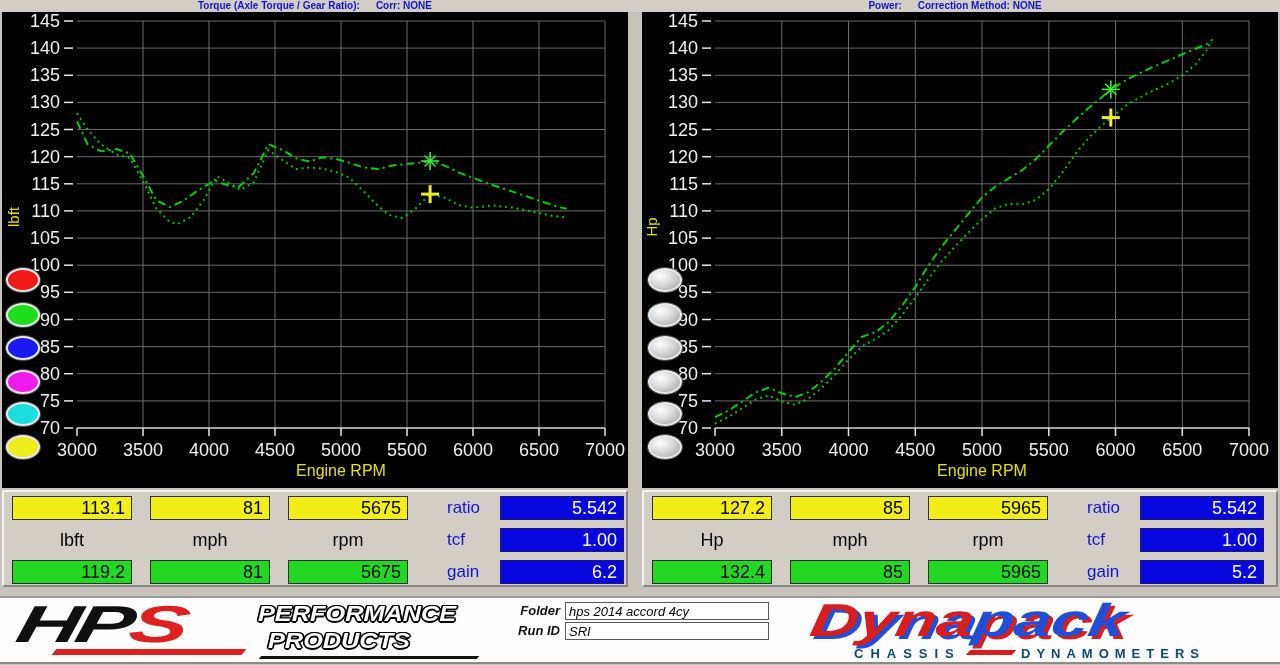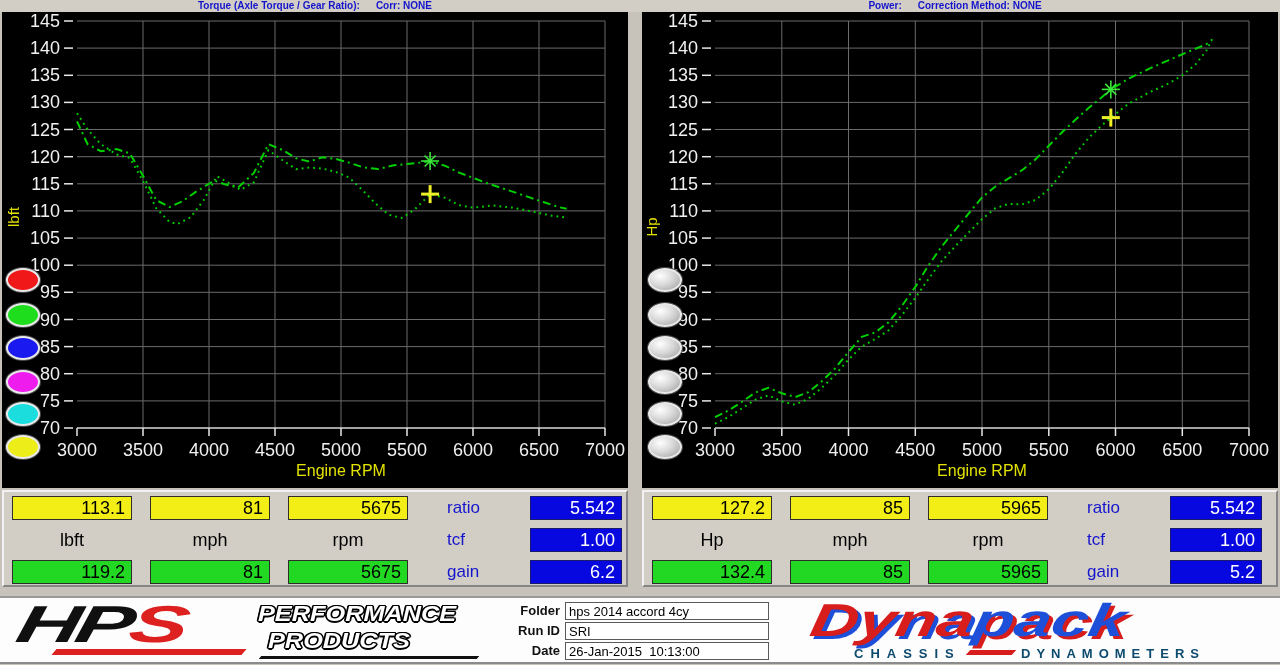--- a/index.html
+++ b/index.html
@@ -31,36 +31,36 @@
   #panel-right{left:642px;width:636px;}
   .vbox{position:absolute;width:120px;height:24px;box-sizing:border-box;border:1px solid #2e2e2e;
     font-size:18px;line-height:22px;text-align:right;padding-right:6px;color:#000;background:#fff;}
   .vbox.yel{background:#f2ee16;}
   .vbox.grn{background:#22d822;}
   .vbox.blu{background:#0707e0;color:#fff;border-color:#1b1b6e;}
   .r1{top:4px;} .r2{top:36px;} .r3{top:68px;}
   .c1{left:8px;} .c2{left:146px;} .c3{left:284px;}
   .unit{position:absolute;width:120px;text-align:center;font-size:18px;line-height:24px;color:#000;}
   .stat-label{position:absolute;left:443px;width:70px;font-size:17px;line-height:24px;color:#1414cc;}
-  .stat-box{left:526px;width:92px;text-align:right;}
+  .stat-box{left:496px;width:124px;text-align:right;}
   
   .footer{position:absolute;left:0;top:596px;width:1280px;height:64px;background:#fdfdfd;
     border-top:2px solid #9a9a9a;border-bottom:2px solid #8b8b8b;box-sizing:content-box;}
   .hps-logo{position:absolute;left:20px;top:0;width:470px;height:64px;}
   .hps-letters{position:absolute;left:4px;top:-4px;font-size:52px;font-weight:900;font-style:italic;
     letter-spacing:-3px;color:#101010;transform:skewX(-12deg) scaleX(1.7);transform-origin:left top;line-height:60px;}
   .hps-letters .s-red{color:#dd2020;}
   .hps-swoosh{position:absolute;left:34px;top:51px;width:190px;height:6px;background:#dd2020;transform:skewX(-40deg);}
   .pp-line{position:absolute;font-size:22px;font-weight:900;font-style:italic;color:#fff;white-space:nowrap;
     transform:scaleX(1.15);transform-origin:left top;
     text-shadow:-1.5px 0 #000,1.5px 0 #000,0 -1.5px #000,0 1.5px #000,-1px -1px #000,1px 1px #000,-1px 1px #000,1px -1px #000;}
   .pp1{left:238px;top:3px;} .pp2{left:248px;top:30px;}
   .pp-underline{position:absolute;left:240px;top:58px;width:218px;height:3px;background:#101010;transform:skewX(-40deg);}
   .run-fields{position:absolute;left:500px;top:4px;width:280px;}
-  .field-row{height:20px;white-space:nowrap;}
+  .field-row{height:20px;white-space:nowrap;font-style:italic;}
   .field-label{display:inline-block;width:60px;text-align:right;font-size:13px;font-weight:700;color:#111;
     vertical-align:top;line-height:18px;margin-right:5px;}
   .field-box{display:inline-block;width:196px;height:15px;border:1px solid #5a5a5a;background:#fff;
     font-size:13px;line-height:15px;padding:1px 3px 0 3px;white-space:pre;overflow:hidden;}
   .dynapack-logo{position:absolute;left:816px;top:0;width:450px;height:64px;}
   .dyna-word{position:absolute;left:0;top:-6px;font-size:46px;font-weight:900;font-style:italic;
     letter-spacing:0;transform:skewX(-10deg) scaleX(1.45);transform-origin:left top;line-height:56px;white-space:nowrap;}
   .dyna-red{color:#d81d1d;text-shadow:3px 3px 0 #1d4fd8;}
   .dyna-blue{color:#1d4fd8;text-shadow:3px 3px 0 #d81d1d;}
   .dyna-sub{position:absolute;top:48px;font-size:13px;font-weight:700;color:#0c4a6e;white-space:nowrap;}
@@ -329,23 +329,20 @@
     <div class="pp-underline"></div>
   </div>
 
   <div class="run-fields">
     <div class="field-row">
       <span class="field-label">Folder</span><span class="field-box">hps 2014 accord 4cy</span>
     </div>
     <div class="field-row">
       <span class="field-label">Run ID</span><span class="field-box">SRI</span>
     </div>
-    <div class="field-row">
-      <span class="field-label">Date</span><span class="field-box">26-Jan-2015  10:13:00</span>
-    </div>
   </div>
 
   <div class="dynapack-logo">
     <div class="dyna-word"><span class="dyna-red">Dyna</span><span class="dyna-blue">pack</span></div>
     <div class="dyna-sub sub1">CHASSIS</div>
     <div class="dyna-swoosh"></div>
     <div class="dyna-sub sub2">DYNAMOMETERS</div>
   </div>
 </div>
 

